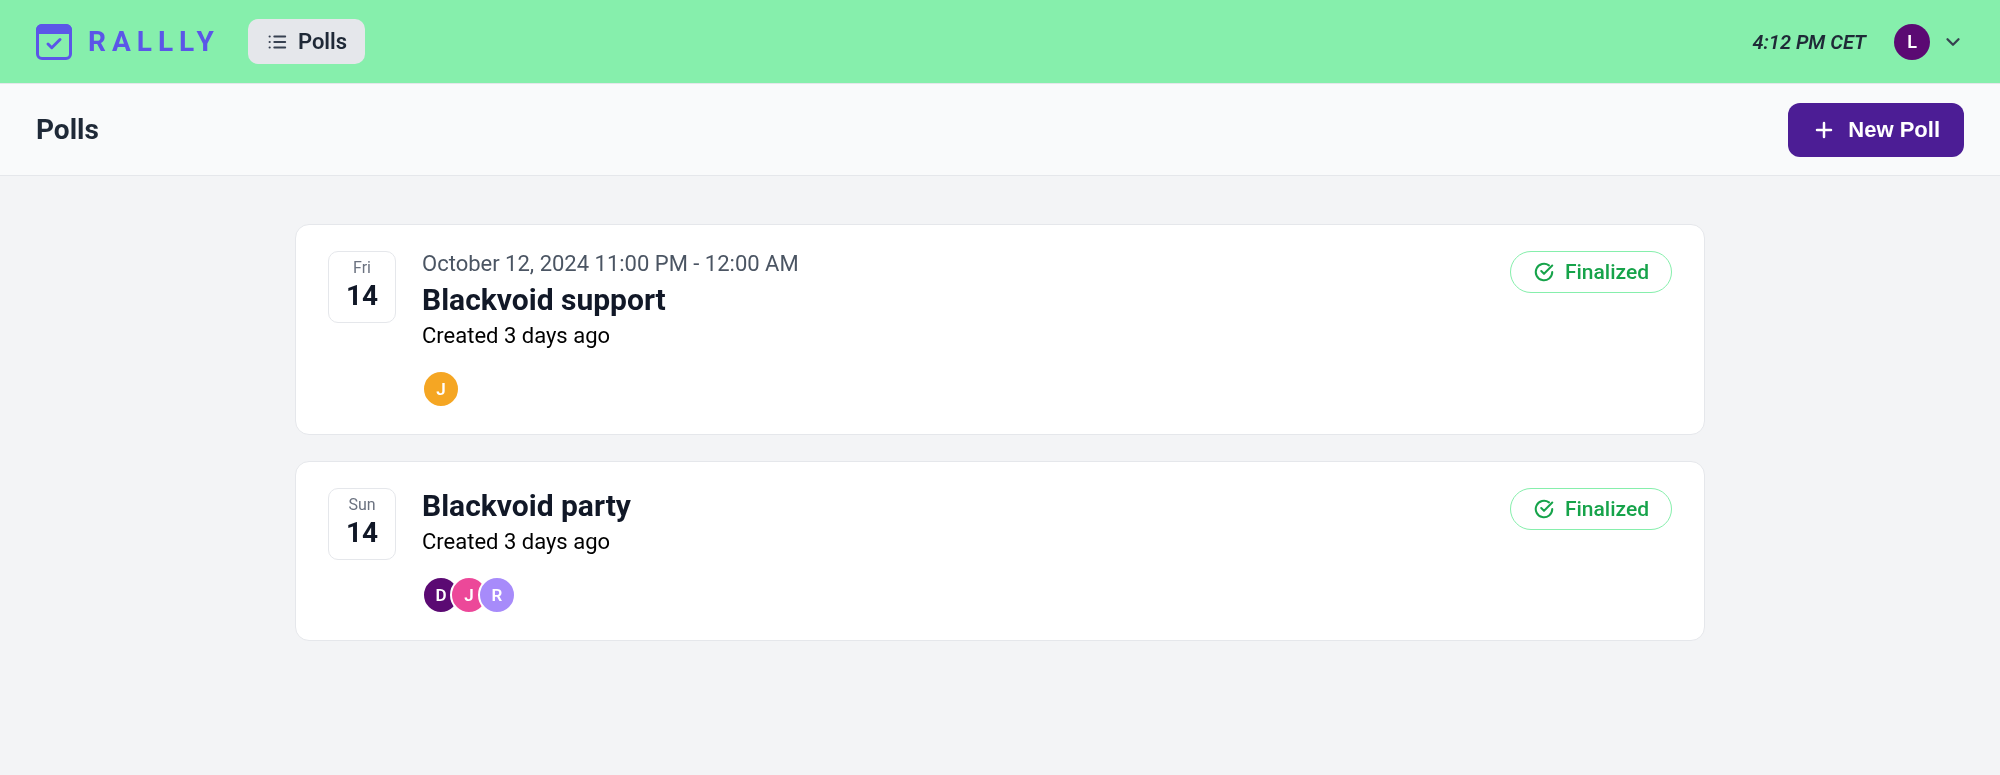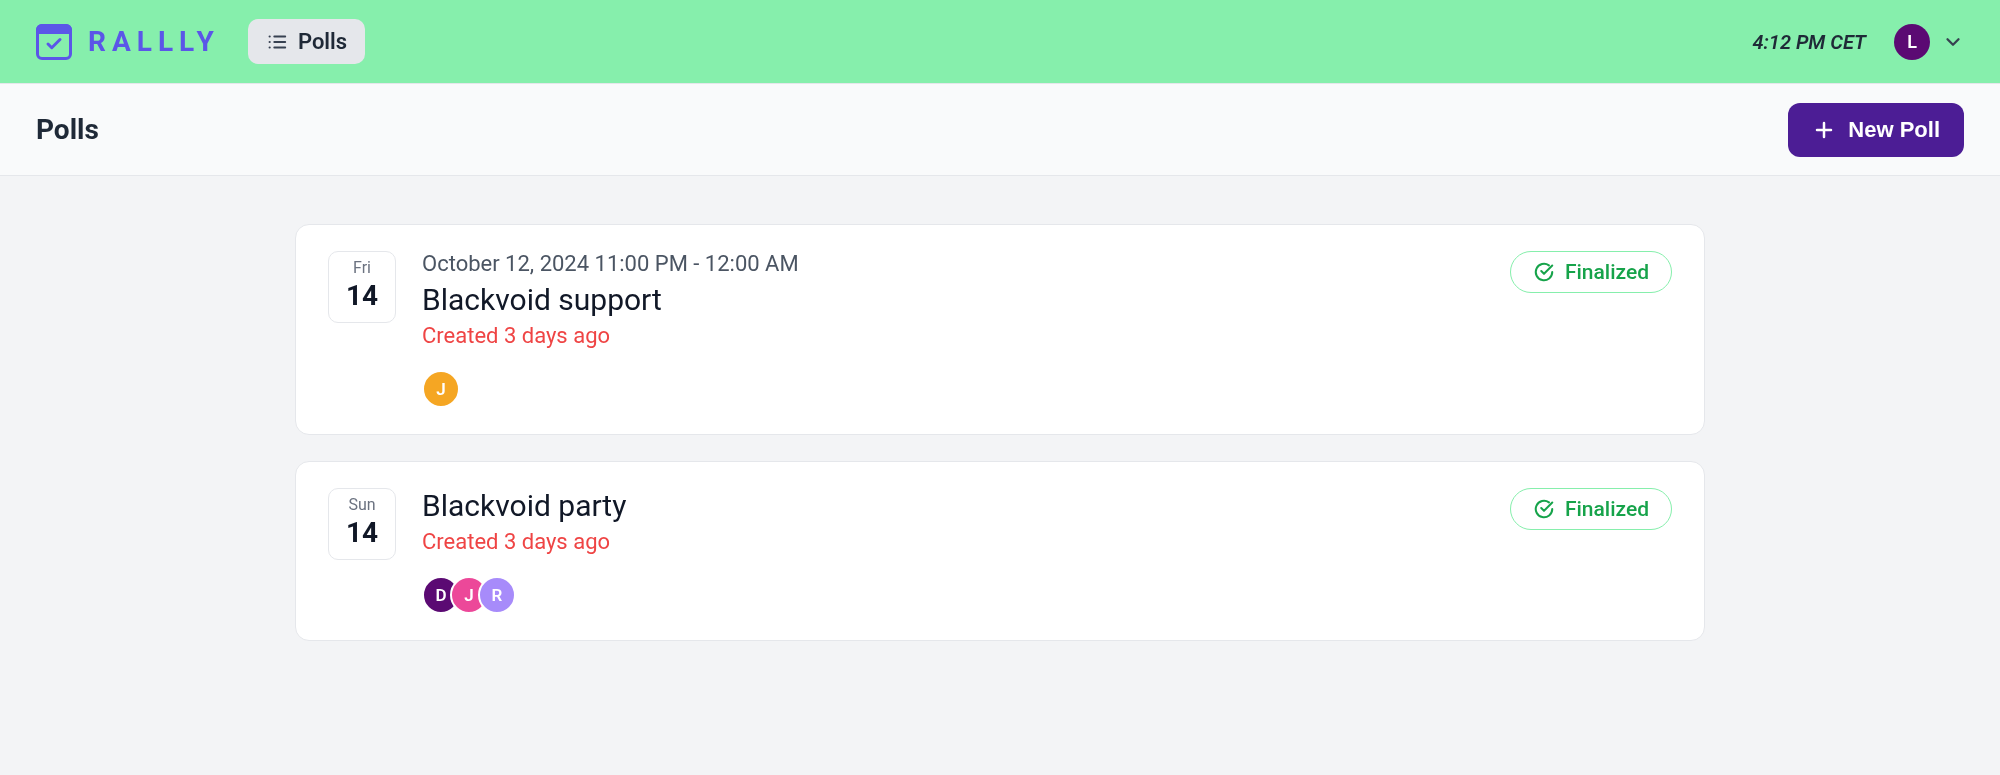--- a/index.html
+++ b/index.html
@@ -117,22 +117,22 @@
     border: 1px solid #e5e7eb;
     border-radius: 10px;
     text-align: center;
     padding: 6px 0 10px 0;
     flex-shrink: 0;
   }
   .date-chip .dow { font-size: 16px; color: #6b7280; display:block; margin-bottom: 2px;}
   .date-chip .dom { font-size: 28px; font-weight: 700; color: #111827; }
   .poll-main { flex: 1; min-width: 0; }
   .poll-datetime { font-size: 22px; color: #4b5563; margin-bottom: 6px; }
-  .poll-title { font-size: 30px; font-weight: 400; color: #111827; margin-bottom: 6px; }
-  .poll-created { font-size: 22px; color: #ef4444; margin-bottom: 22px;}
+  .poll-title { font-size: 30px; font-weight: 700; color: #111827; margin-bottom: 6px; }
+  .poll-created { font-size: 22px; color: #000000; margin-bottom: 22px;}
   .avatar-row { display:flex; }
   .avatar-sm {
     width: 38px; height: 38px; border-radius: 50%;
     display:flex; align-items:center; justify-content:center;
     font-size: 17px; font-weight: 600; color:#fff;
     border: 2px solid #fff;
     margin-left: -10px;
   }
   .avatar-sm:first-child { margin-left: 0; }
   .status-pill {

